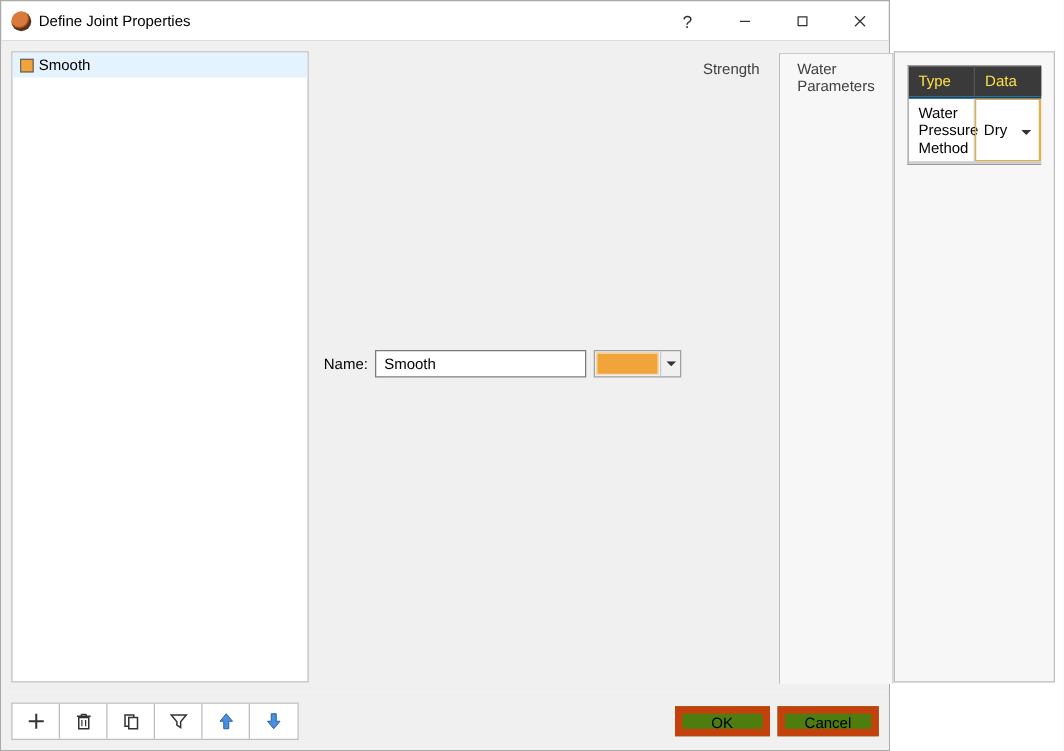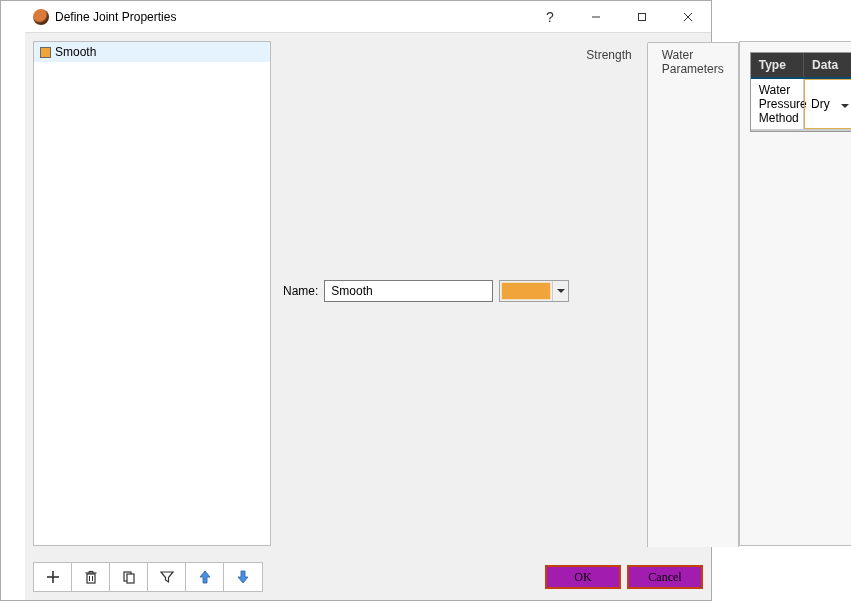--- a/index.html
+++ b/index.html
@@ -10,21 +10,20 @@
   color: #000;
   user-select: none;
 }
 .window {
   width: 712px;
   height: 601px;
   border: 1px solid #aaa;
   display: flex;
   flex-direction: column;
   background: #fff;
-  padding-left: 24px;
 }
 .titlebar {
   height: 32px;
   display: flex;
   align-items: center;
   border-bottom: 1px solid #ddd;
   padding-left: 8px;
 }
 .titlebar .icon-app {
   width: 16px; height: 16px;
@@ -135,22 +134,22 @@
   min-height: 0;
 }
 .grid {
   border: 1px solid #999;
   background: #fff;
   border-right: none;
 }
 .grid-head {
   display: flex;
   background: #3a3a3a;
-  color: #e5e5e5;
-  font-weight: 700;
+  color: #fde047;
+  font-weight: 400;
 }
 .grid-head .gh {
   padding: 5px 8px;
 }
 .gh-type { width: 50%; border-right: 1px solid #555; }
 .gh-data { width: 50%; border-right: 1px solid #3a3a3a; }
 .grid-row {
   display: flex;
   border-top: 2px solid #0c4a6e;
   border-bottom: 2px solid #ccc;
@@ -184,24 +183,24 @@
   width: 38px; height: 28px;
   display: flex; align-items: center; justify-content: center;
   border-right: 1px solid #bdbdbd;
 }
 .tbtn:last-child { border-right: none; }
 .tbtn svg { width: 16px; height: 16px; }
 .footer .spacer { flex: 1; }
 .btn {
   min-width: 76px;
   height: 24px;
-  border: 2px solid #c2410c;
-  background: #a21caf;
+  border: 6px solid #c2410c;
+  background: #4d7c0f;
   padding: 0 16px;
-  font-family: Liberation Serif, serif;
+  font-family: Liberation Sans, sans-serif;
   font-size: 12px;
 }
 </style>
 </head>
 <body>
 
 <div class="window">
   <div class="titlebar">
     <div class="icon-app"></div>
     <div class="title">Define Joint Properties</div>

